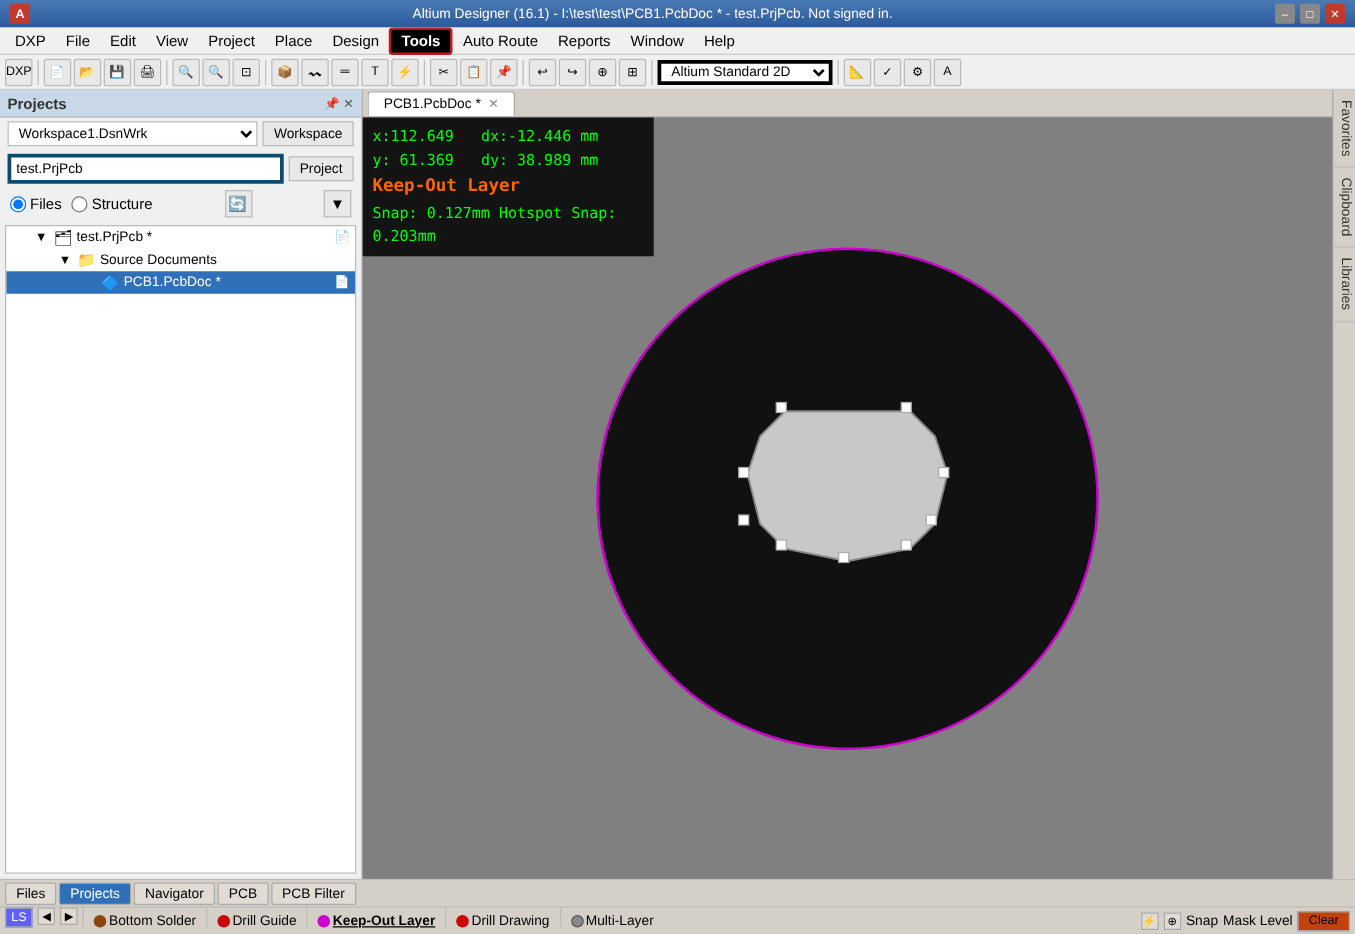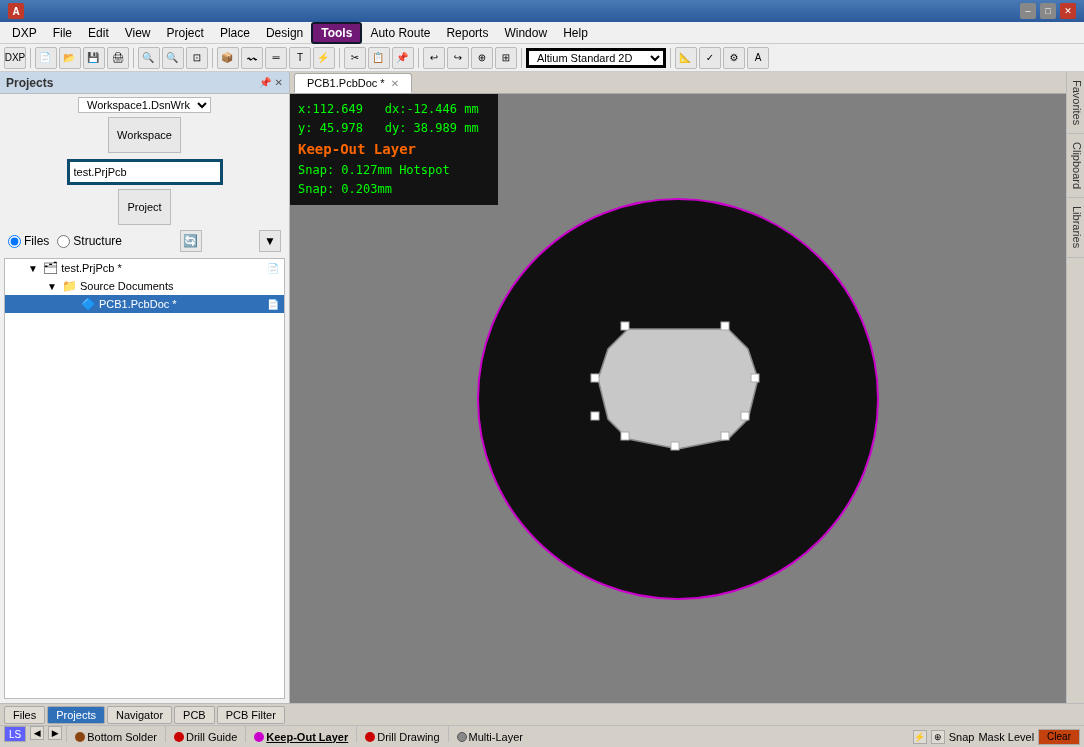--- a/index.html
+++ b/index.html
@@ -18,21 +18,21 @@
     #titlebar .win-btn.maximize { background: #888; color: white; }
     #titlebar .win-btn.close { background: #c0392b; color: white; }
     #titlebar .app-icon { width: 16px; height: 16px; background: #c0392b; border-radius: 2px; display: flex; align-items: center; justify-content: center; color: white; font-size: 10px; font-weight: bold; }
 
     
     #menubar {
       width: 100%; height: 22px; background: #f0f0f0; display: flex; align-items: center;
       border-bottom: 1px solid #ccc; padding: 0 4px;
     }
     .menu-item { padding: 2px 8px; cursor: pointer; font-size: 12px; color: #000; border-radius: 2px; }
-    .menu-item.highlighted { background: #701a75; color: white; border: 2px solid #0f172a; border-radius: 3px; font-weight: bold; }
+    .menu-item.highlighted { background: #000000; color: white; border: 2px solid #b91c1c; border-radius: 3px; font-weight: bold; }
 
     
     #toolbar {
       width: 100%; height: 28px; background: #f0f0f0; display: flex; align-items: center;
       border-bottom: 1px solid #ccc; padding: 0 4px; gap: 2px;
     }
     .tb-btn { width: 22px; height: 22px; background: #e8e8e8; border: 1px solid #bbb; border-radius: 2px; display: flex; align-items: center; justify-content: center; cursor: pointer; font-size: 10px; }
     .tb-sep { width: 1px; height: 20px; background: #bbb; margin: 0 2px; }
     .tb-combo { height: 20px; width: 140px; border: 3px solid #000000; background: white; padding: 0 4px; font-size: 11px; }
 
@@ -45,24 +45,24 @@
       display: flex; flex-direction: column;
     }
     #projects-header {
       height: 22px; background: #c8d8e8; display: flex; align-items: center; justify-content: space-between;
       padding: 0 6px; border-bottom: 1px solid #bbb;
     }
     #projects-header .title { font-size: 12px; font-weight: bold; color: #333; }
     #projects-header .controls { display: flex; gap: 3px; }
     #projects-header .ctrl-btn { font-size: 10px; cursor: pointer; color: #555; }
 
-    .panel-row { display: flex; align-items: center; padding: 3px 6px; gap: 4px; flex-direction: column; }
+    .panel-row { display: flex; align-items: center; padding: 3px 6px; gap: 4px; }
     .panel-row select, .panel-row input { font-size: 11px; }
     .panel-input { flex: 1; height: 24px; border: 3px solid #0c4a6e; background: white; padding: 4px 4px; }
-    .panel-btn { height: 36px; padding: 0 8px; border: 1px solid #bbb; background: #e8e8e8; cursor: pointer; font-size: 11px; white-space: nowrap; text-align: center; }
+    .panel-btn { height: 20px; padding: 0 8px; border: 1px solid #bbb; background: #e8e8e8; cursor: pointer; font-size: 11px; white-space: nowrap; text-align: center; }
     .panel-combo { flex: 1; height: 20px; border: 1px solid #bbb; background: white; padding: 0 4px; font-size: 11px; }
 
     .radio-row { display: flex; align-items: center; gap: 8px; padding: 2px 8px; }
     .radio-item { display: flex; align-items: center; gap: 3px; cursor: pointer; }
     .icon-btn { width: 22px; height: 22px; border: 1px solid #bbb; background: #e8e8e8; display: flex; align-items: center; justify-content: center; cursor: pointer; margin-left: auto; }
 
     
     #project-tree { flex: 1; background: white; border: 1px solid #bbb; margin: 4px; overflow: auto; }
     .tree-item { padding: 2px 4px; display: flex; align-items: center; gap: 3px; font-size: 11px; cursor: pointer; }
     .tree-item.selected { background: #3070b8; color: white; }
@@ -79,21 +79,21 @@
       display: flex; align-items: flex-end; padding: 0 4px;
     }
     .tab { height: 20px; padding: 0 12px; background: #e8e4dc; border: 1px solid #aaa;
       border-bottom: none; display: flex; align-items: center; font-size: 11px; cursor: pointer;
       border-radius: 3px 3px 0 0; margin-right: 2px; }
     .tab.active { background: white; border-bottom: 1px solid white; z-index: 1; }
     .tab .close-x { margin-left: 6px; color: #888; font-size: 10px; }
 
     
     #coord-overlay {
-      position: absolute; top: 0; left: 0; width: 208px;
+      position: absolute; top: 0; left: 0; width: 233px;
       background: rgba(0,0,0,0.85); color: #00ff00; font-family: monospace; font-size: 12px;
       padding: 6px 8px; line-height: 1.6; z-index: 10;
     }
     #coord-overlay .layer-name { color: #ff6600; font-weight: bold; font-size: 14px; }
 
     
     #pcb-canvas {
       position: absolute; top: 22px; left: 0; right: 0; bottom: 0;
       background: #808080; display: flex; align-items: center; justify-content: center;
     }
@@ -129,20 +129,21 @@
     .layer-dot { width: 10px; height: 10px; border-radius: 50%; }
     .layer-sep { width: 1px; height: 16px; background: #bbb; }
     .layer-active { font-weight: bold; text-decoration: underline; }
     .clear-btn { margin-left: auto; height: 16px; padding: 0 8px; border: 1px solid #aaa; background: #c2410c; font-size: 10px; cursor: pointer; }
   </style>
 </head>
 <body>
 
 <div id="titlebar">
   <div class="app-icon">A</div>
+  <div class="title">Altium Designer (16.1) - I:\test\test\PCB1.PcbDoc * - test.PrjPcb. Not signed in.</div>
   <div class="win-controls">
     <div class="win-btn minimize">–</div>
     <div class="win-btn maximize">□</div>
     <div class="win-btn close">✕</div>
   </div>
 </div>
 
 <div id="menubar">
   <div class="menu-item">DXP</div>
   <div class="menu-item">File</div>
@@ -267,21 +268,21 @@
     </div>
 
     <div id="pcb-canvas">
 
       <div id="coord-overlay">
         <div>
           <span>x:112.649</span>
           &nbsp;&nbsp;<span>dx:-12.446 mm</span>
         </div>
         <div>
-          <span>y: 45.978</span>
+          <span>y: 61.369</span>
           &nbsp;&nbsp;<span>dy: 38.989 mm</span>
         </div>
         <div class="layer-name">Keep-Out Layer</div>
         <div>Snap: 0.127mm Hotspot Snap: 0.203mm</div>
       </div>
 
       <svg width="500" height="500" viewBox="0 0 500 500">
 
         <circle cx="250" cy="250" r="200" fill="#111111" stroke="#cc00cc" stroke-width="2"></circle>
 

